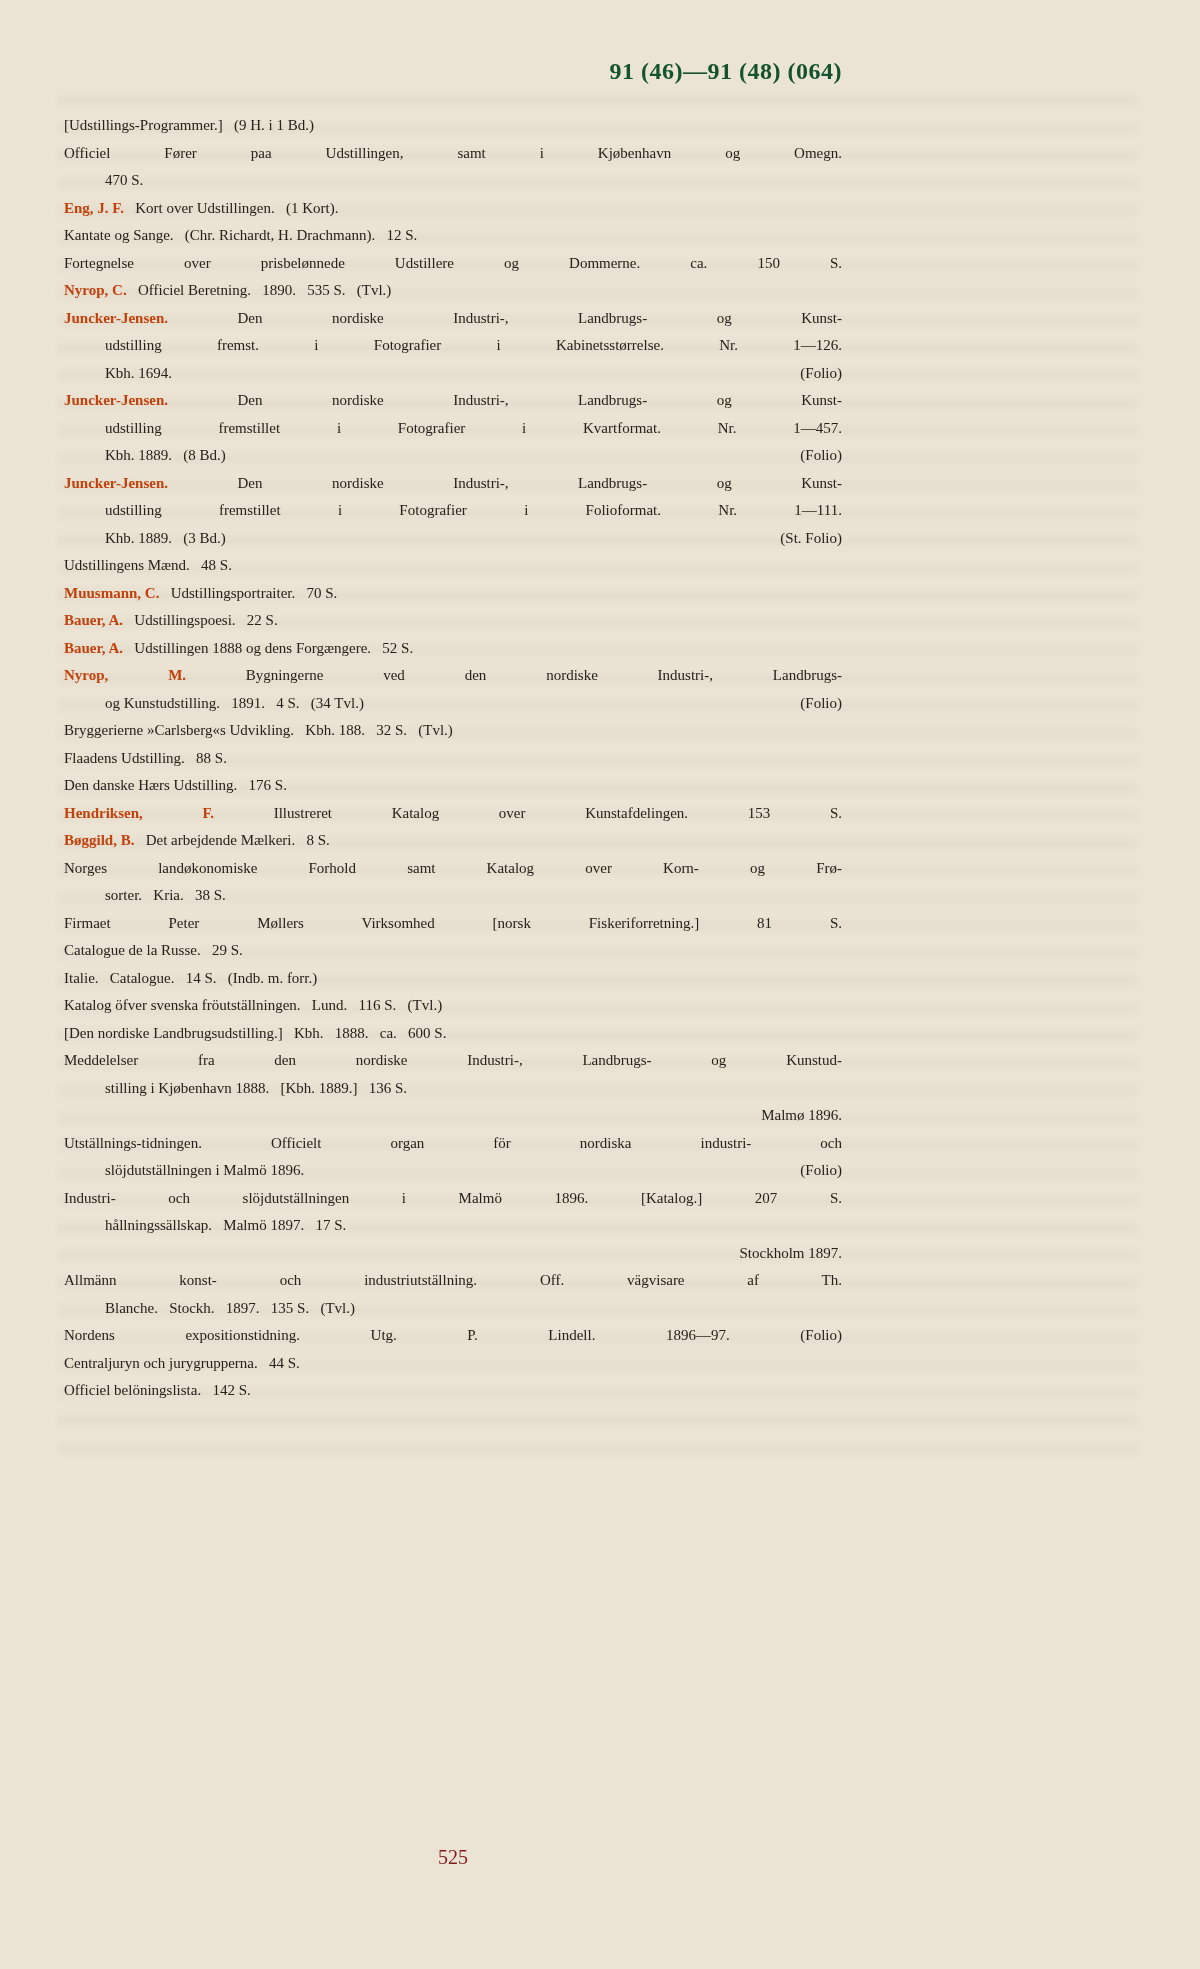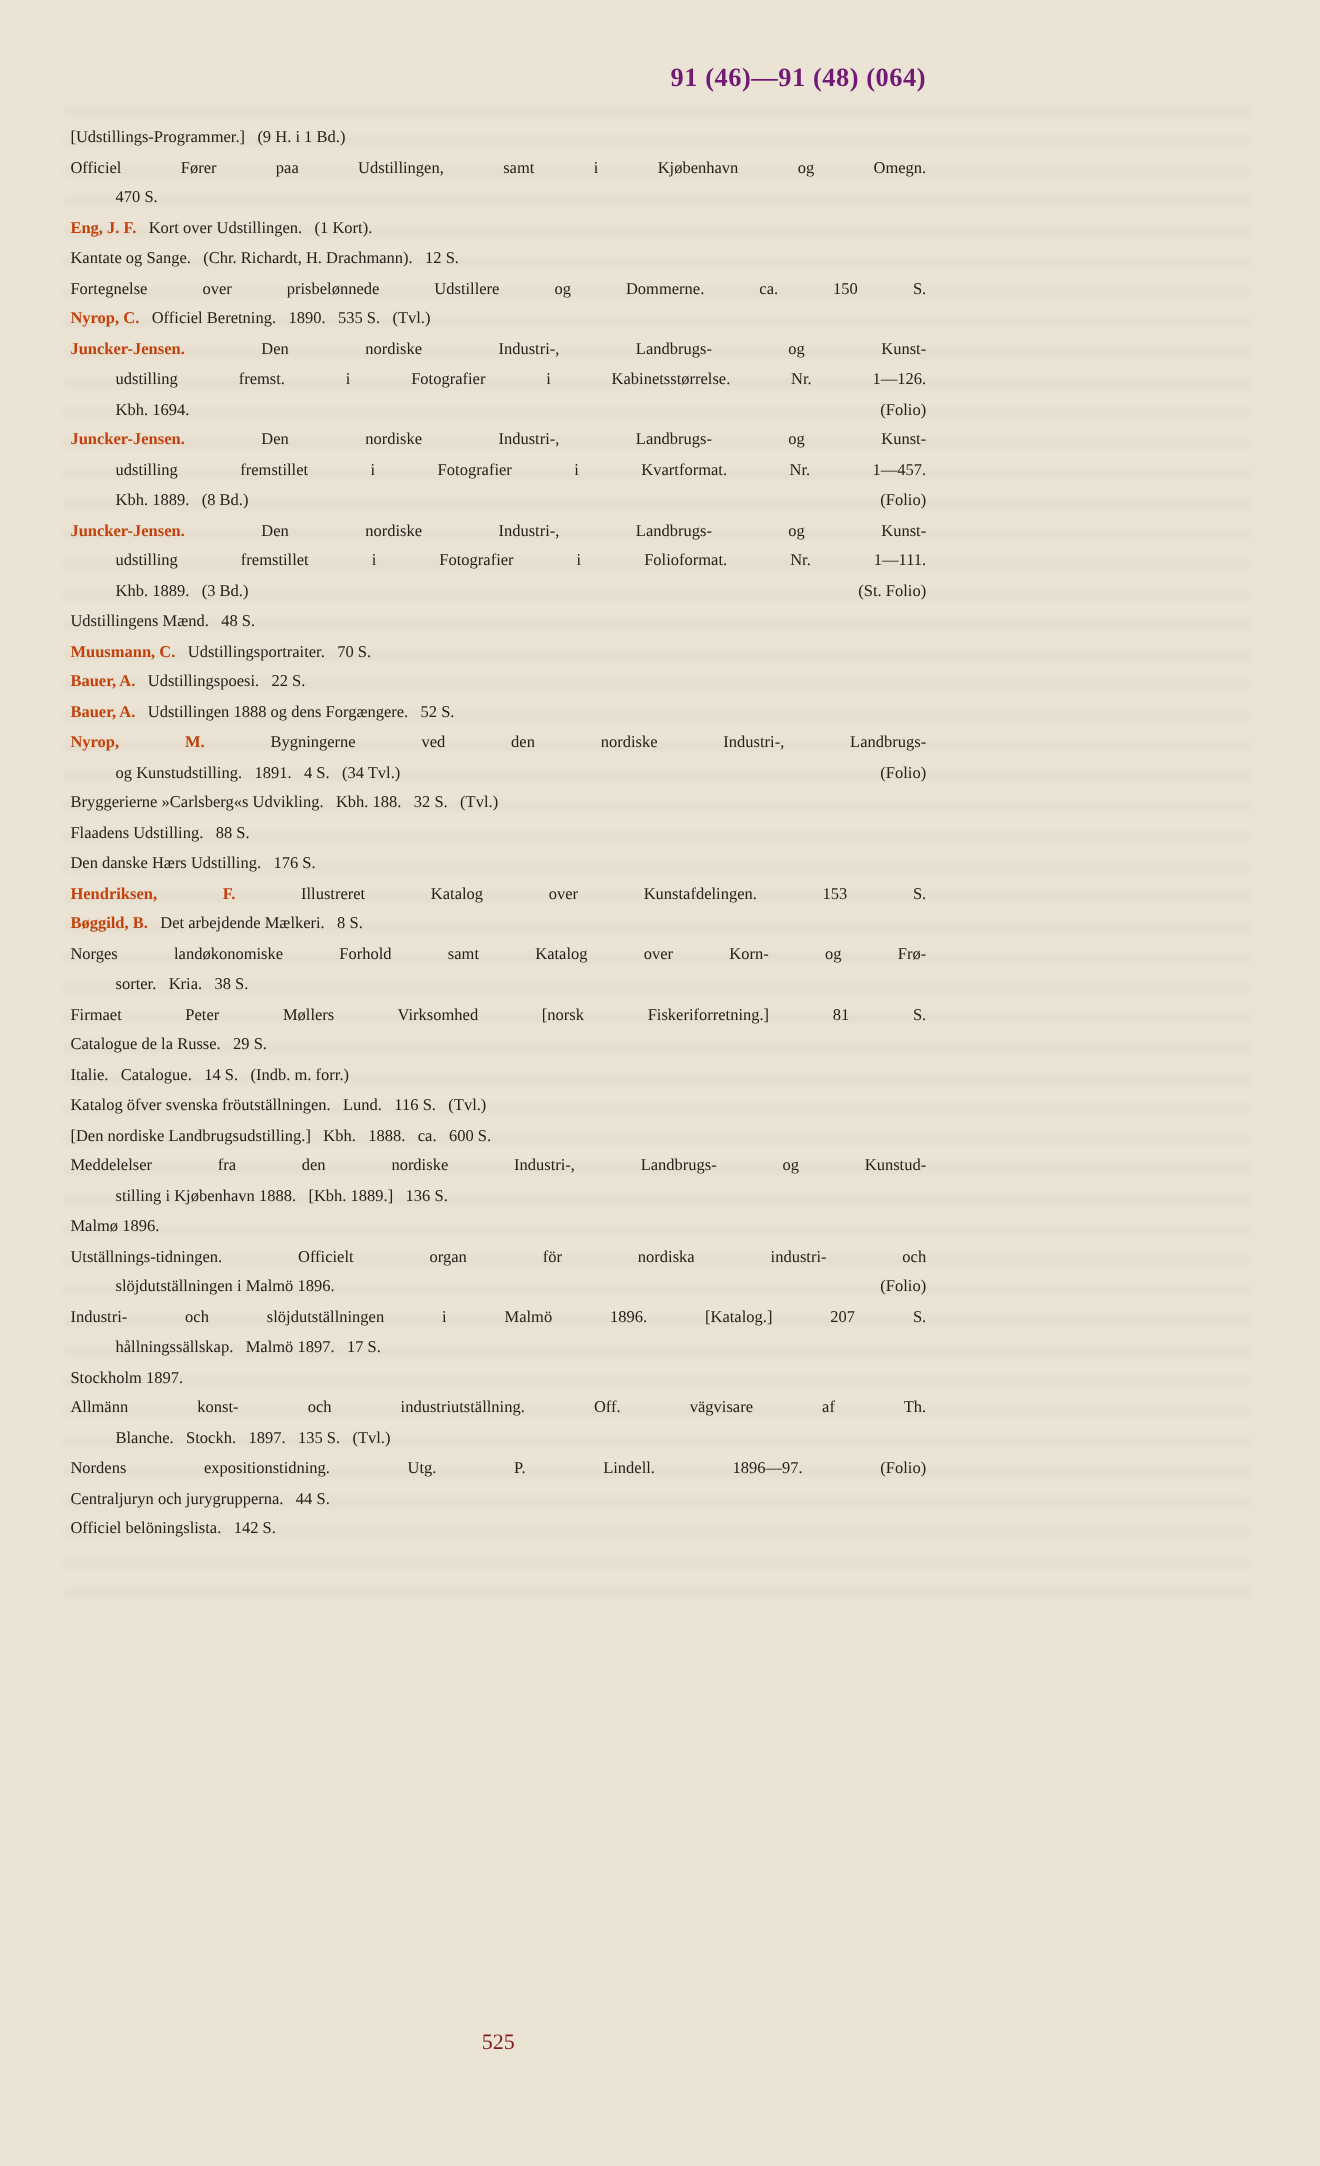--- a/index.html
+++ b/index.html
@@ -35,32 +35,32 @@
     position: absolute; left: 64px; top: 56px; width: 778px;
     color: #26211a;
   }
   .header {
     font-weight: 700;
     font-size: 24px;
     line-height: 30px;
     text-align: right;
     letter-spacing: 0.5px;
     margin: 0 0 26px 0;
-    color: #701a75;
+    color: #14532d;
   }
   .line {
     font-size: 15px;
     line-height: 27.5px;
     min-height: 27.5px;
     color: #26211a;
   }
   .line b { font-weight: 700; color: #c2410c; }
   .ind { padding-left: 41px; }
   .justify { text-align: justify; text-align-last: justify; }
-  .alignright { }
+  .alignright { text-align: right; }
   .flexline { display: flex; justify-content: space-between; }
   .page-number {
     position: absolute; left: 64px; top: 1846px; width: 778px;
     text-align: center;
     font-size: 20px;
     color: #7f1d1d;
   }
 </style>
 </head>
 <body>

